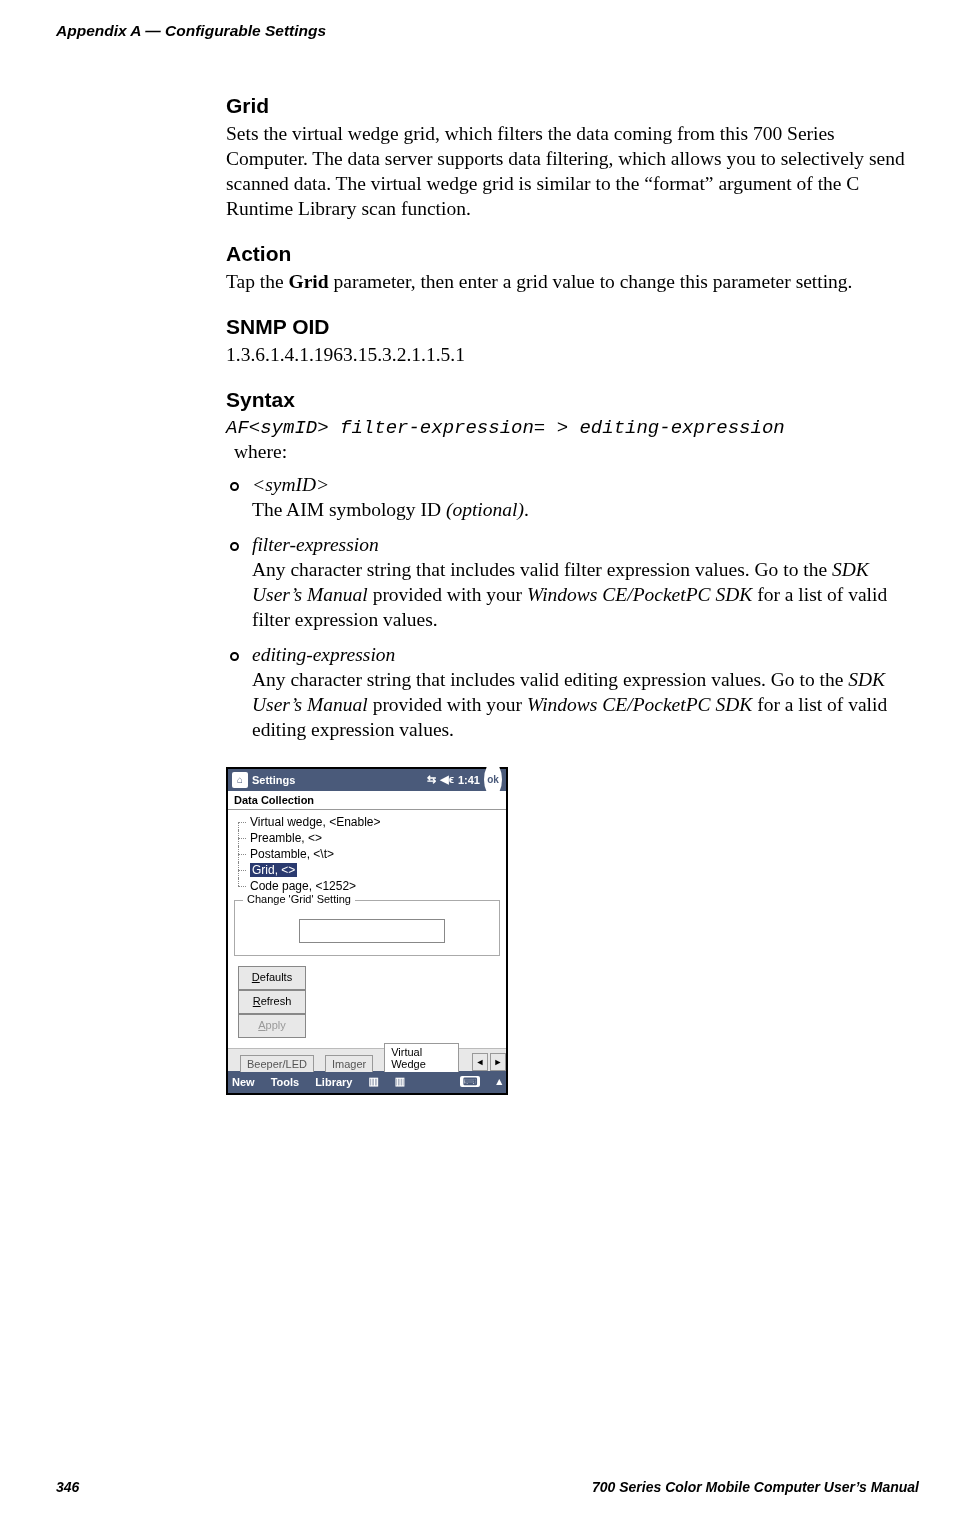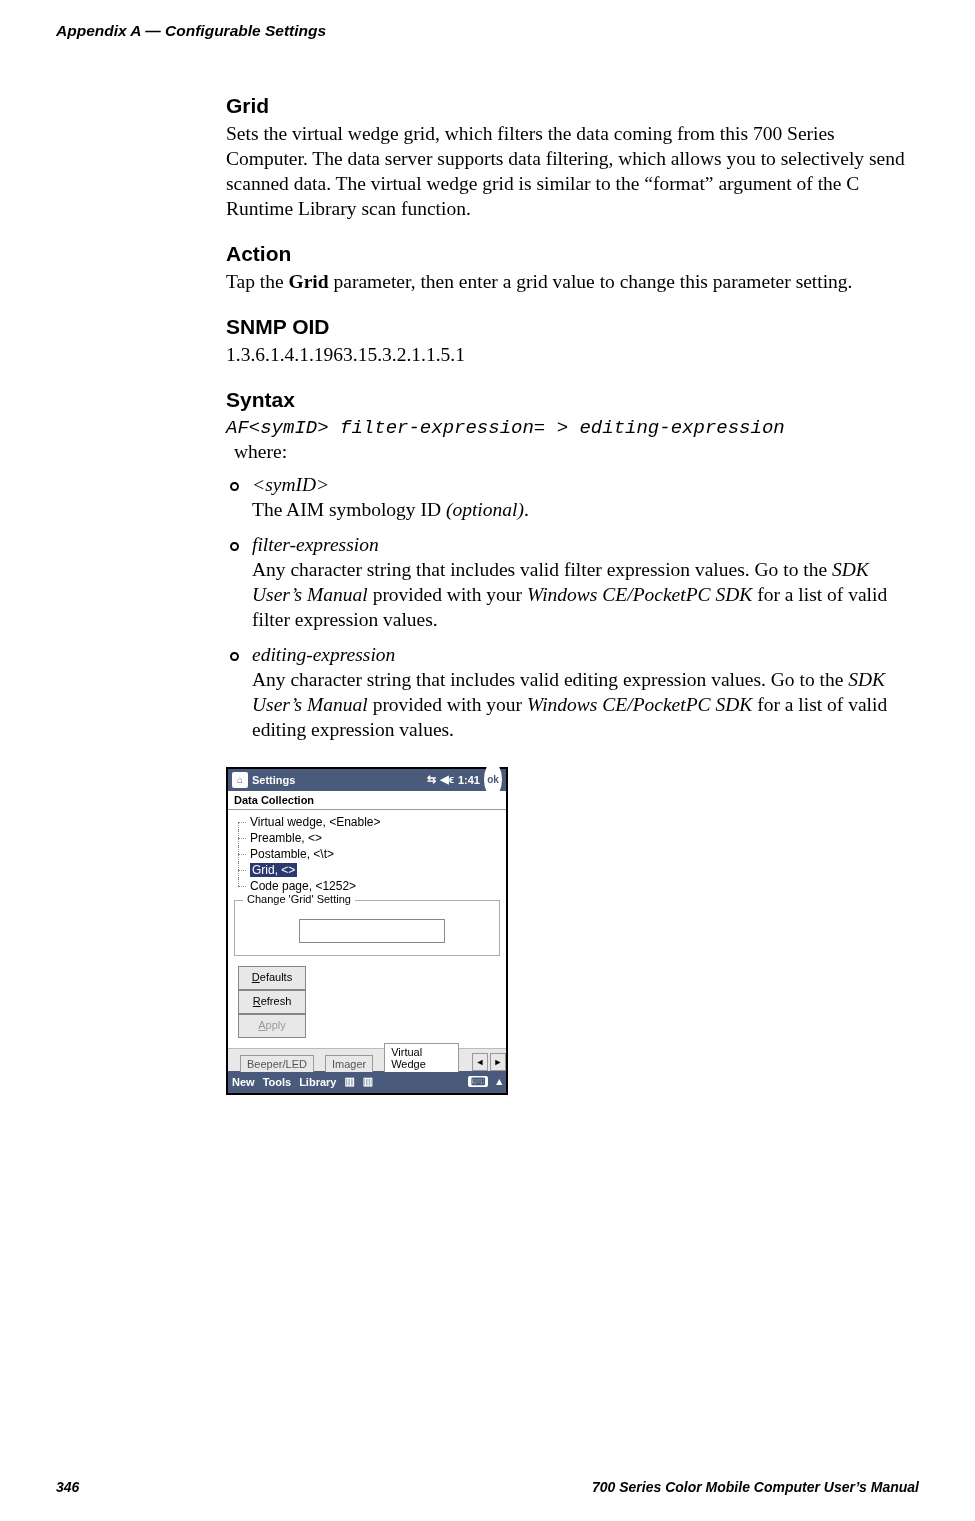--- a/index.html
+++ b/index.html
@@ -221,21 +221,21 @@
   }
   .ppc-bottombar {
     background: #4a5a7a;
     color: #fff;
     height: 22px;
     display: flex;
     align-items: center;
     padding: 0 4px;
     font-weight: 700;
     font-size: 11px;
-    gap: 8px;
+    gap: 16px;
   }
   .ppc-bottombar .spacer { flex: 1; }
   .ppc-bottombar .kbd {
     background: #fff; color:#4a5a7a; border-radius:2px; padding:0 3px; font-size:10px;
   }
   .footer {
     position: absolute;
     bottom: 26px;
     left: 56px;
     right: 56px;

